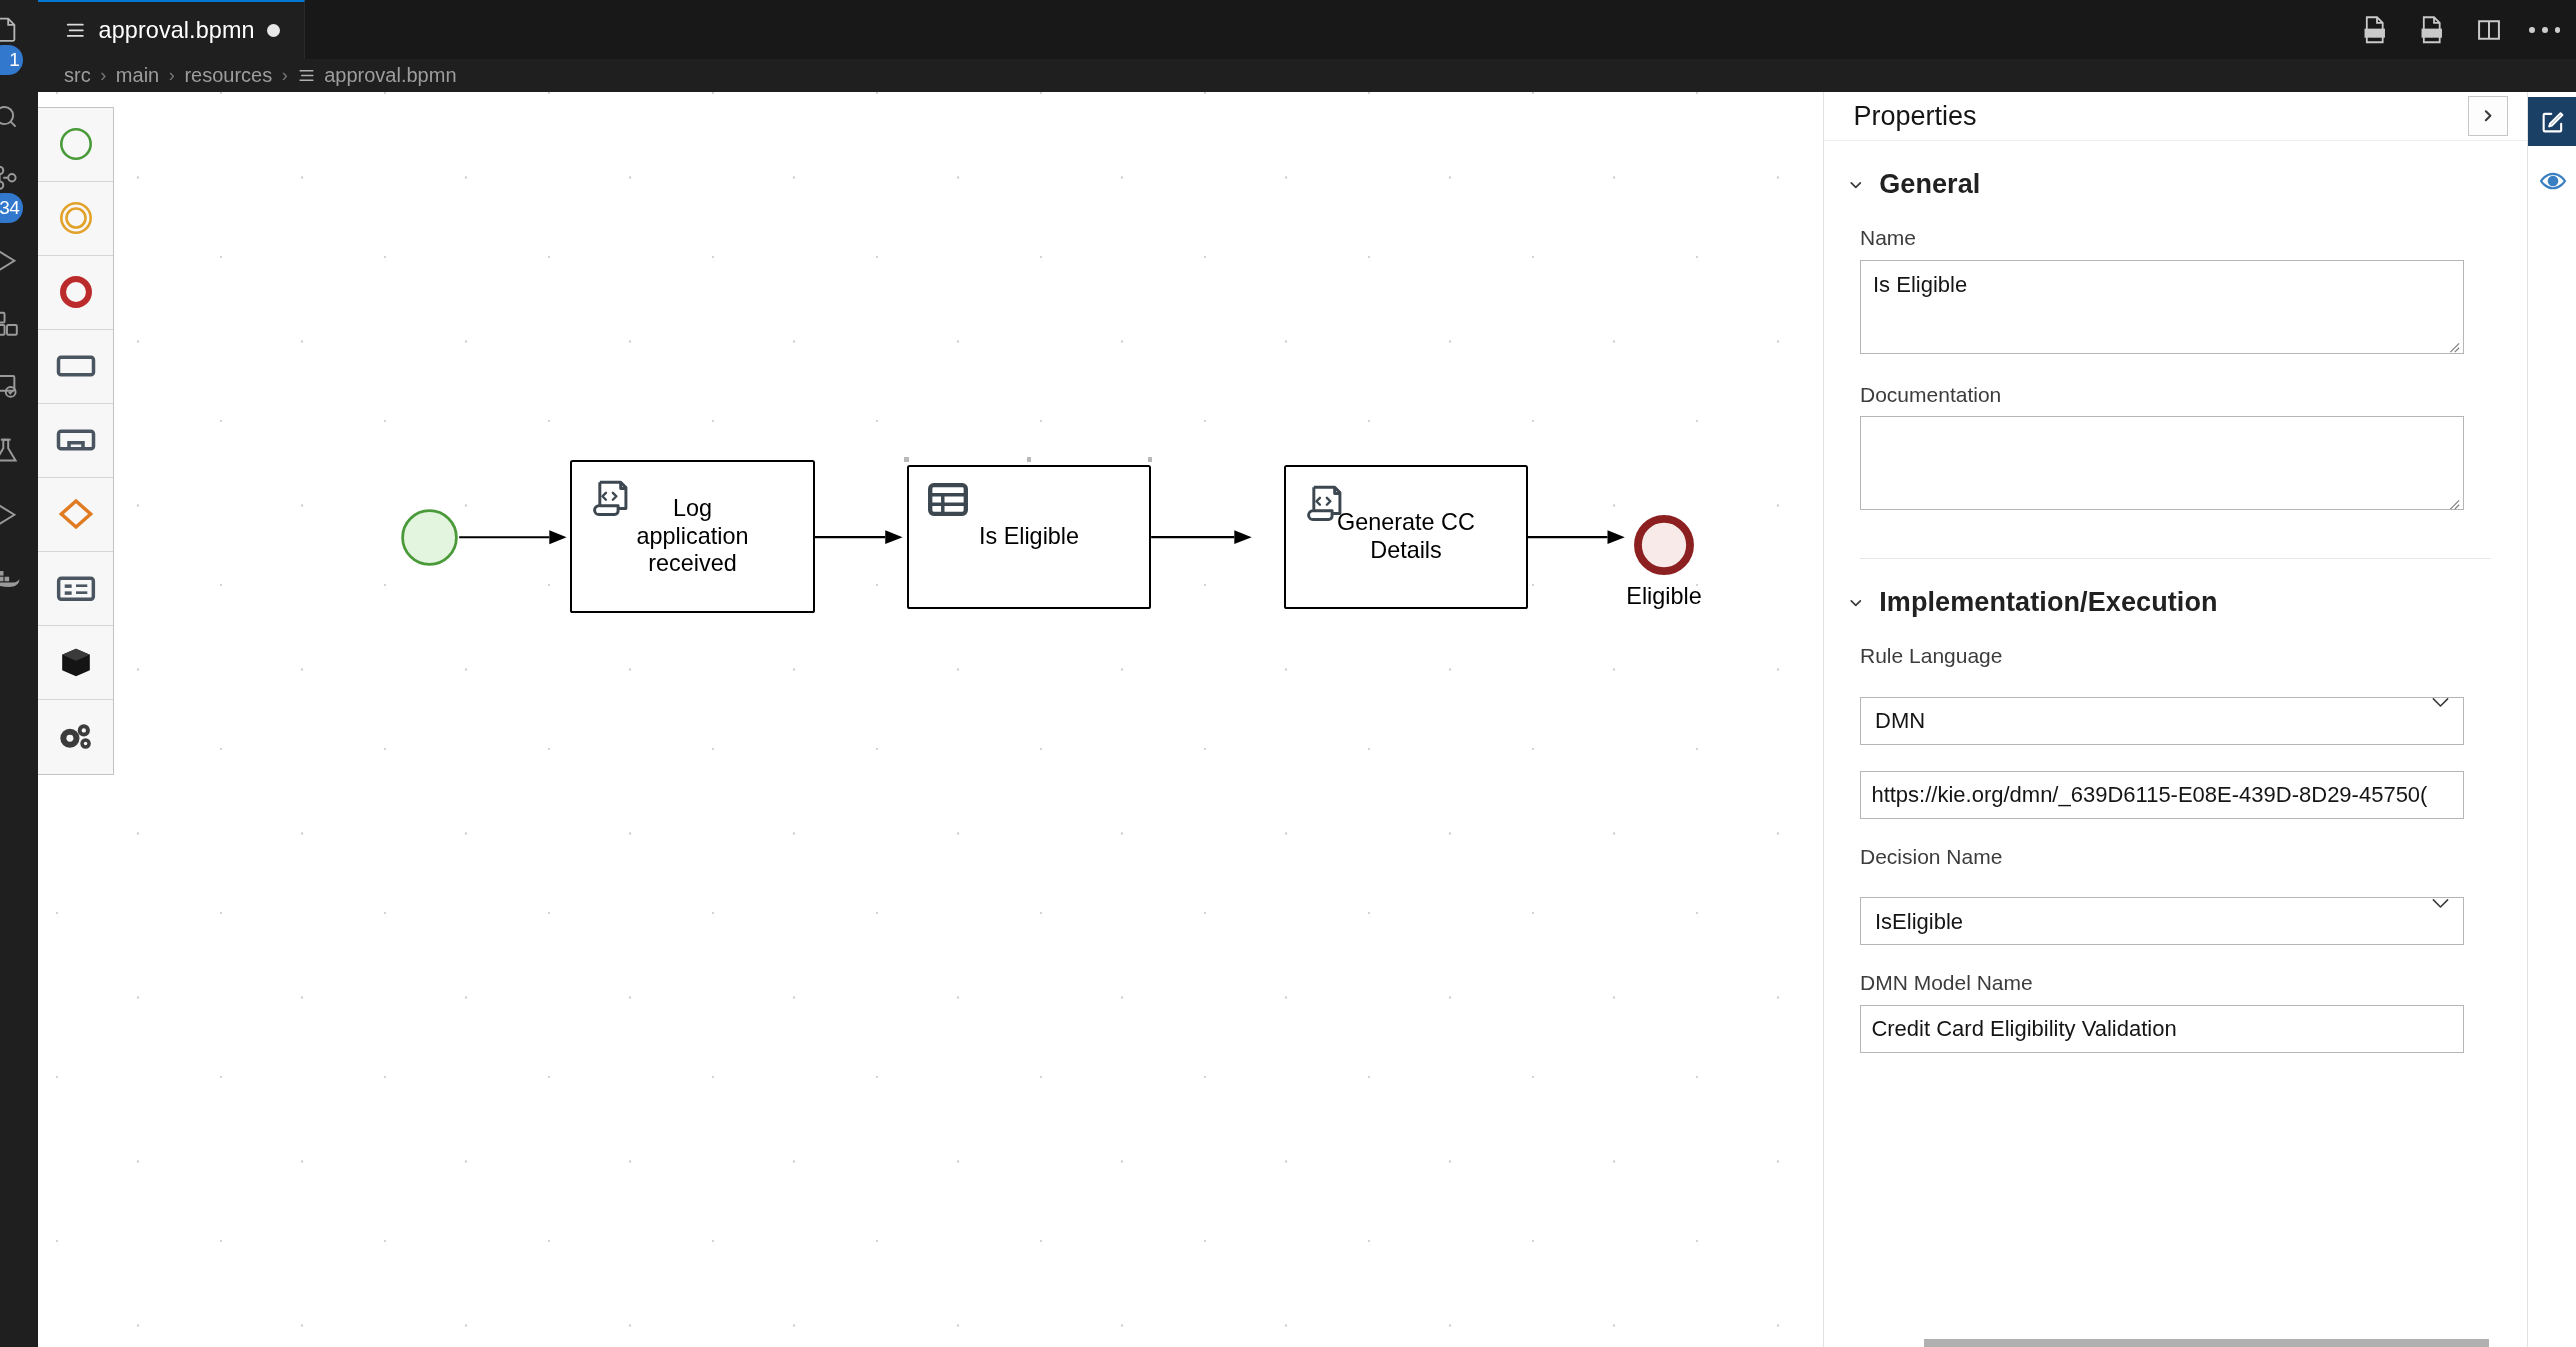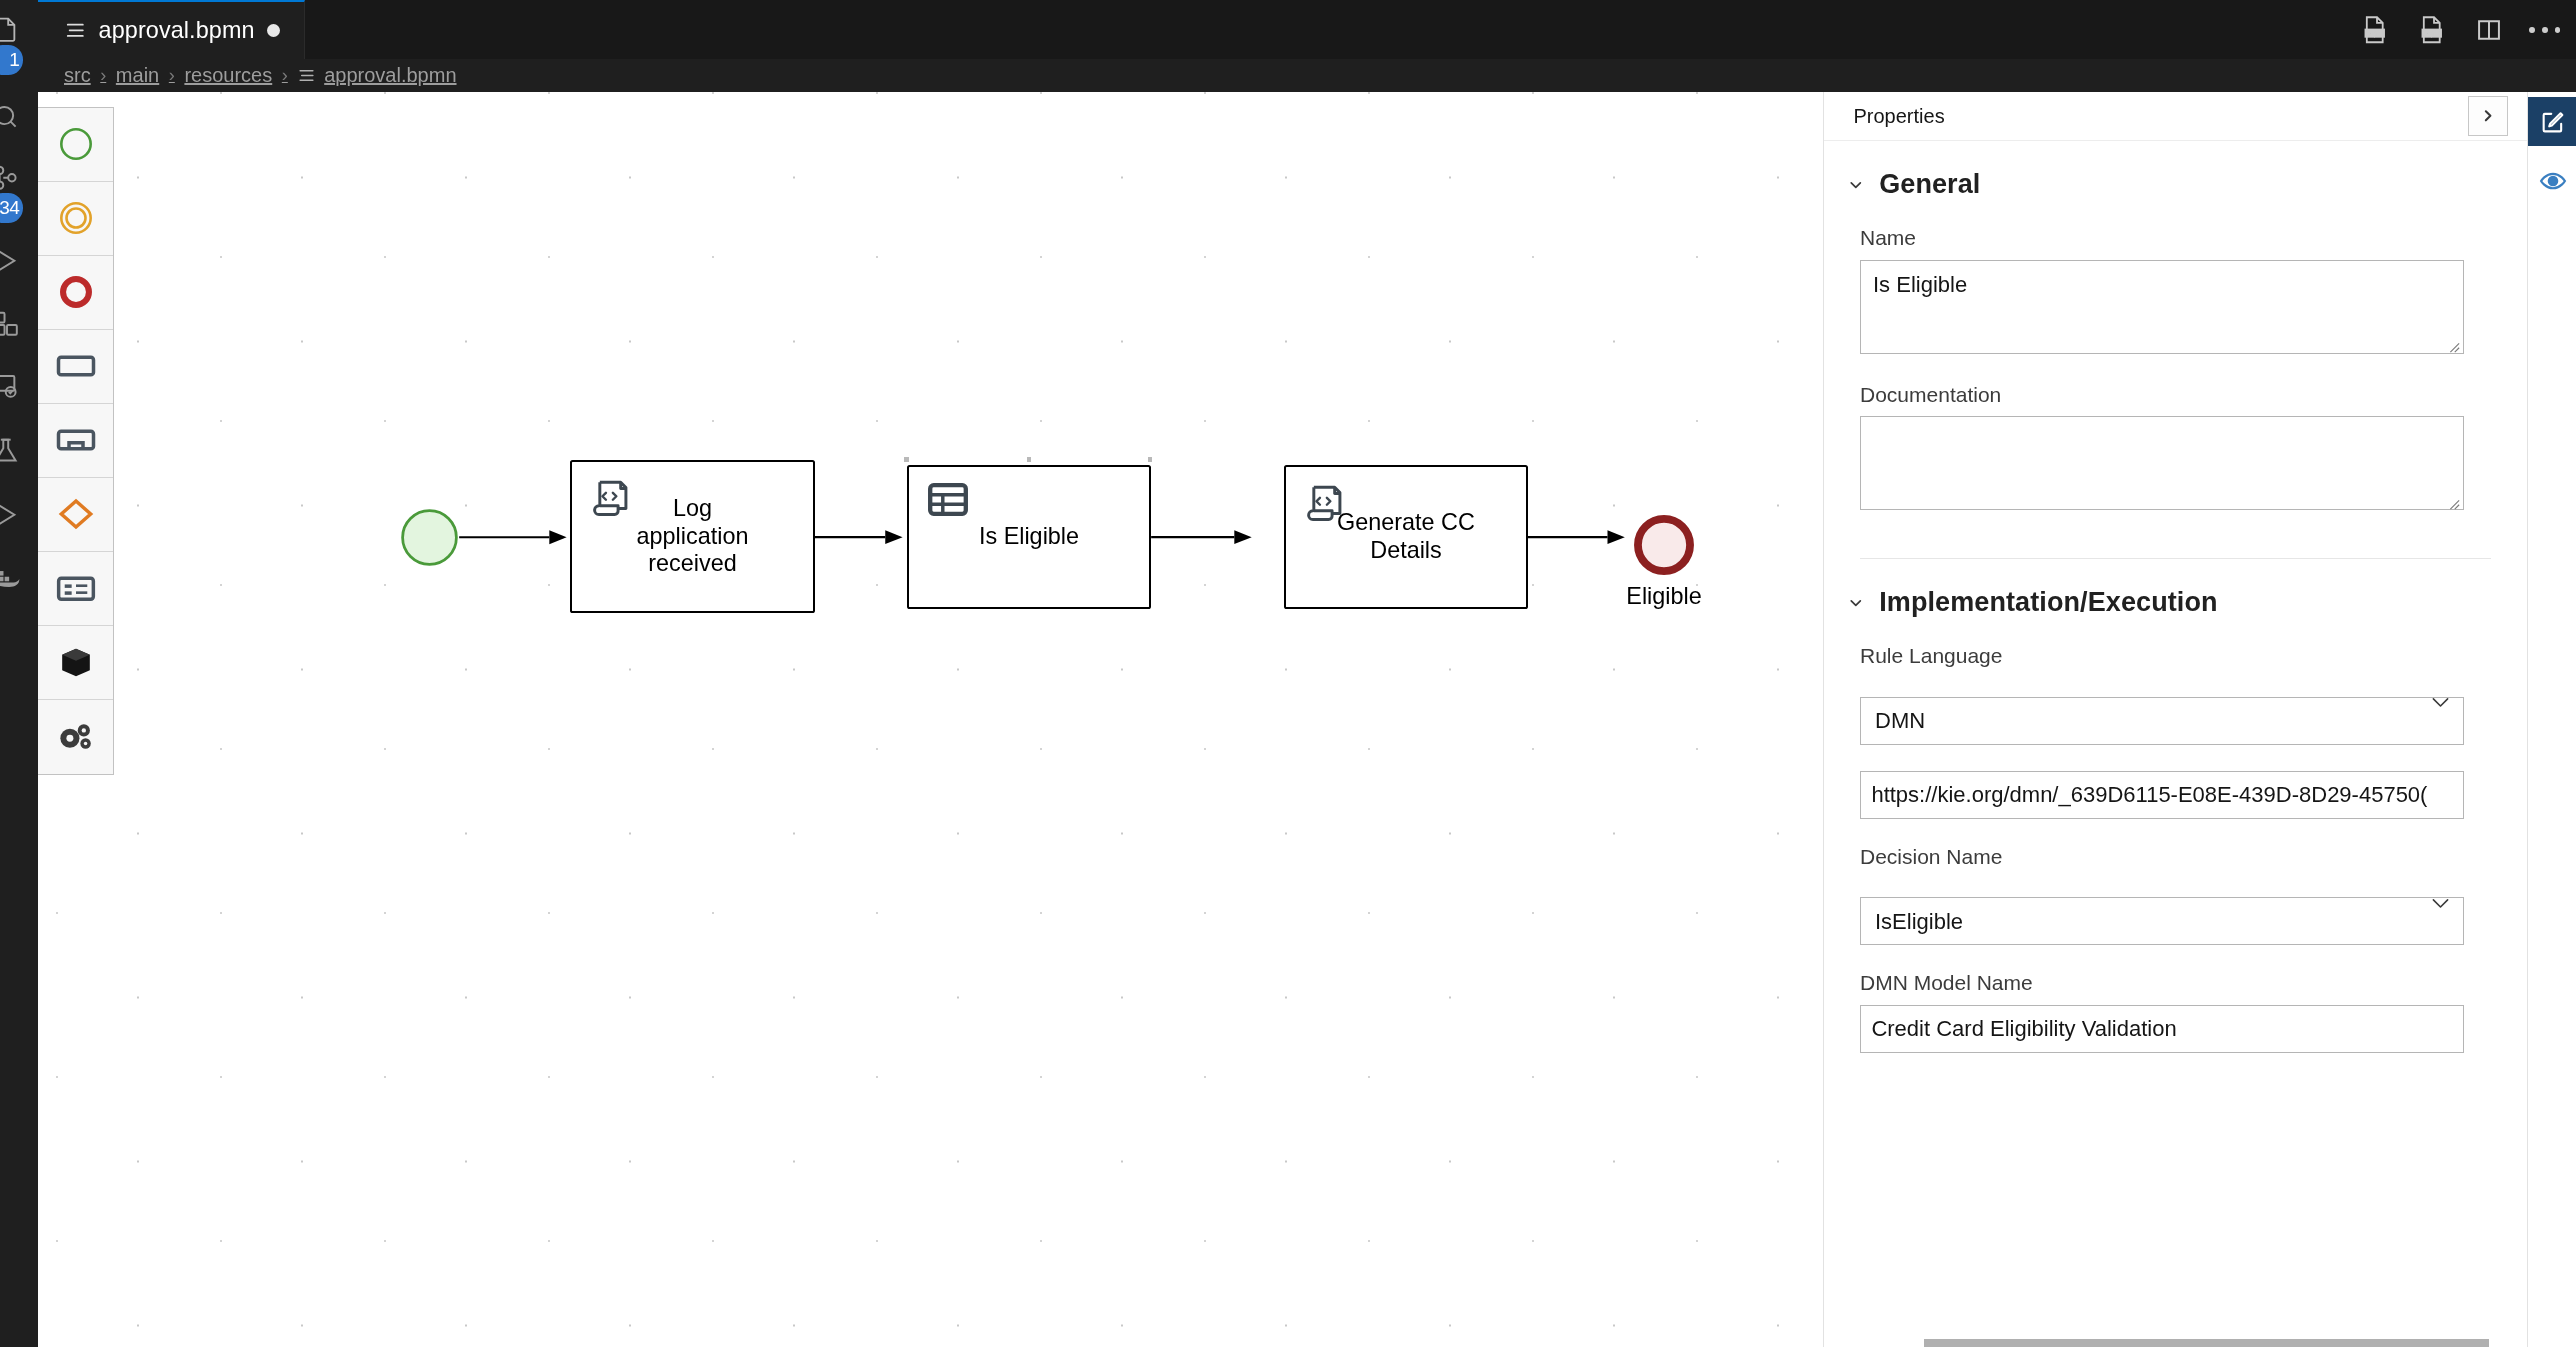--- a/index.html
+++ b/index.html
@@ -52,21 +52,21 @@
   }
   .tb-btn { width: 31px; height: 31px; display: flex; align-items: center; justify-content: flex-end; cursor: pointer; }
   .dots { display: flex; gap: 7px; align-items: center; }
   .dots i { width: 6px; height: 6px; border-radius: 50%; background: #cccccc; display: block; }
 
   
   .breadcrumb {
     position: absolute; left: 38px; top: 59px; right: 0; height: 33px;
     background: #1f1f1f; display: flex; align-items: center;
     padding-left: 26px; gap: 9.6px;
-    font-size: 20px; color: #9d9d9d; text-decoration: underline;
+    font-size: 20px; color: #9d9d9d;
   }
   .bc-sep { color: #7a7a7a; font-size: 18px; }
   .bc-file { display: flex; align-items: center; gap: 7.8px; }
 
   
   .editor {
     position: absolute; left: 38px; top: 92px;
     width: 2538px; height: 1256px; background: #ffffff;
   }
 
@@ -118,21 +118,21 @@
   .props {
     position: absolute; left: 1786px; top: 0;
     width: 703px; height: 1256px;
     background: #ffffff; overflow: hidden;
   }
   .props-head {
     height: 49px; display: flex; align-items: center;
     padding: 0 19px 0 29.5px; border-bottom: 0.9px solid #ededed;
     justify-content: space-between;
   }
-  .props-title { font-size: 20px; color: #151515; font-weight: 400; }
+  .props-title { font-size: 27px; color: #151515; font-weight: 400; }
   .expand-btn {
     width: 40px; height: 40px; border: 0.9px solid #c7c7c7; background: #fdfdfd;
     display: flex; align-items: center; justify-content: center; cursor: pointer;
   }
   .props-body { padding: 0 0 0 0; height: 1207px; overflow: hidden; }
 
   .section-head {
     display: flex; align-items: center; gap: 15.6px;
     padding: 28px 0 0 24px; cursor: pointer;
   }

